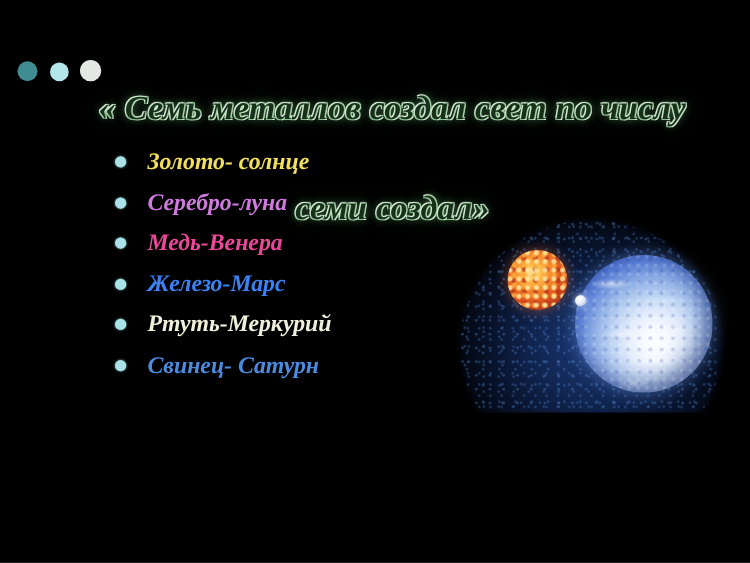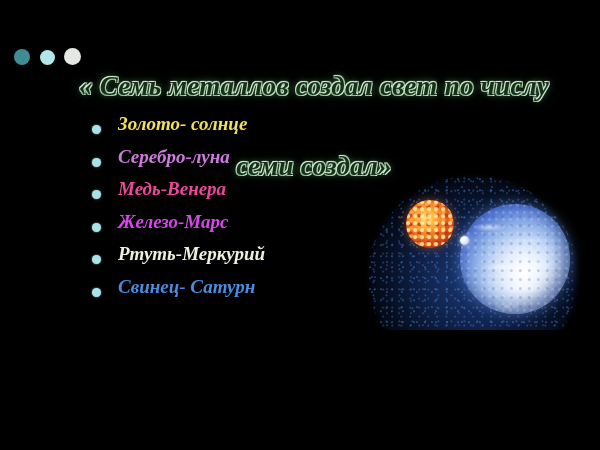--- a/index.html
+++ b/index.html
@@ -76,20 +76,21 @@
     width: 300px;
     list-style: none;
     margin: 0;
     padding: 0;
   }
   .metal-item {
     position: relative;
     height: 32.5px;
     padding-left: 26px;
     display: flex;
+    align-items: center;
   }
   .metal-bullet {
     position: absolute;
     left: 0px;
     top: 11px;
     width: 9px;
     height: 9px;
     border-radius: 50%;
     background: #a9e3e8;
     box-shadow: 0 0 2px rgba(170,230,235,0.8);
@@ -259,21 +260,21 @@
     <li class="metal-item">
       <span class="metal-bullet" style="background: rgb(169, 227, 232);"></span>
       <span class="metal-label" style="color: rgb(208, 122, 224);">Серебро-луна</span>
     </li>
     <li class="metal-item">
       <span class="metal-bullet" style="background: rgb(169, 227, 232);"></span>
       <span class="metal-label" style="color: #ec4899;">Медь-Венера</span>
     </li>
     <li class="metal-item">
       <span class="metal-bullet" style="background: rgb(169, 227, 232);"></span>
-      <span class="metal-label" style="color: #d946ef;">Железо-Марс</span>
+      <span class="metal-label" style="color: #3b82f6;">Железо-Марс</span>
     </li>
     <li class="metal-item">
       <span class="metal-bullet" style="background: rgb(169, 227, 232);"></span>
       <span class="metal-label" style="color: rgb(240, 239, 220);">Ртуть-Меркурий</span>
     </li>
     <li class="metal-item">
       <span class="metal-bullet" style="background: rgb(169, 227, 232);"></span>
       <span class="metal-label" style="color: rgb(75, 140, 224);">Свинец- Сатурн</span>
     </li>
   </ul>

